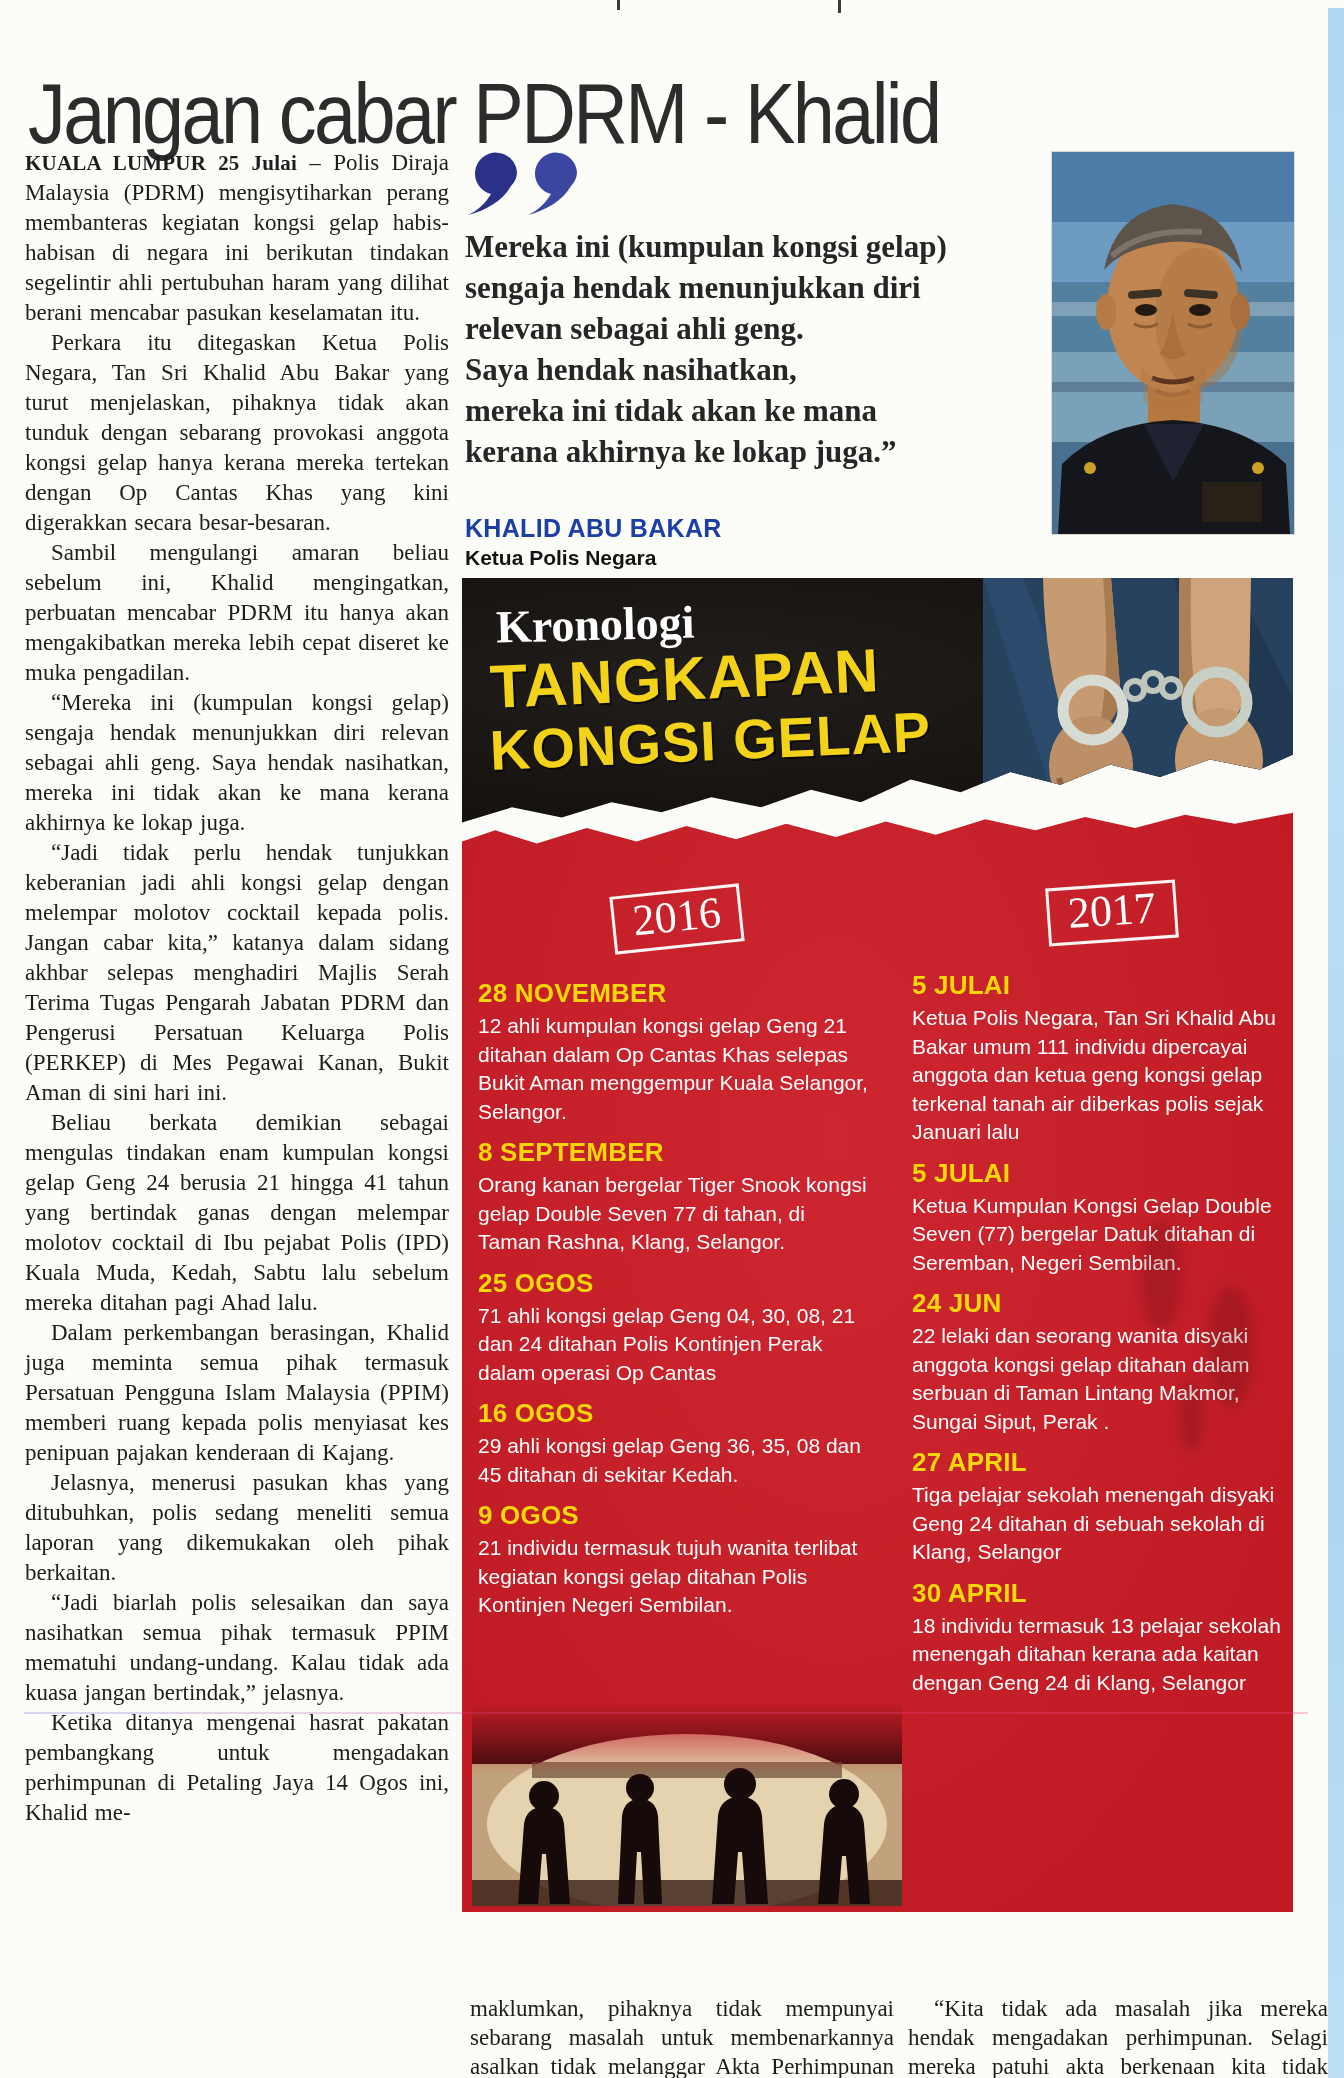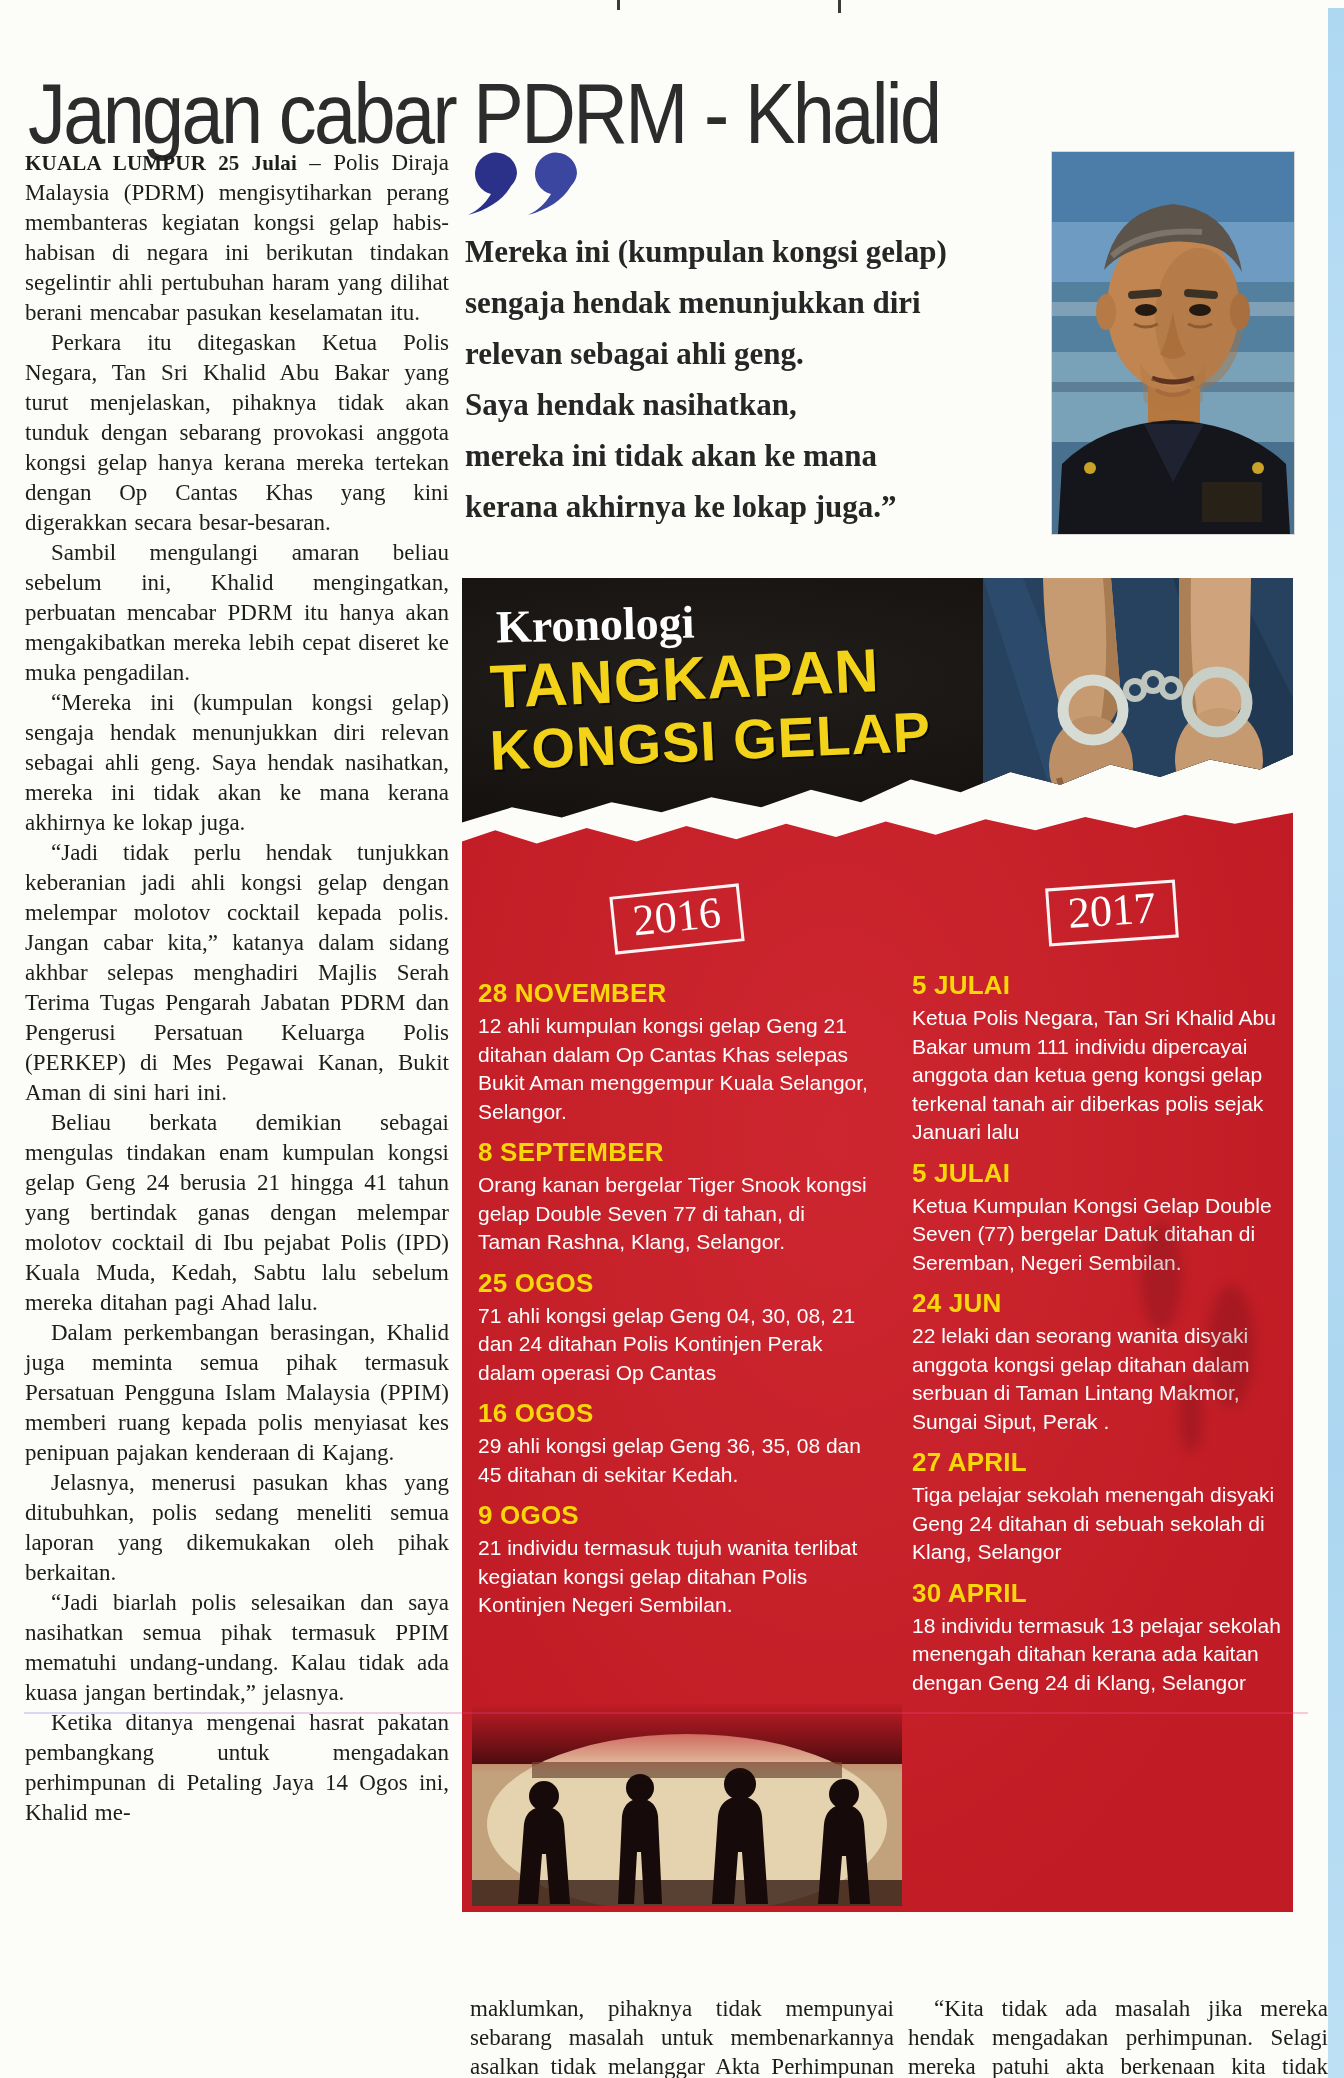--- a/index.html
+++ b/index.html
@@ -26,21 +26,21 @@
   .leftcol p{margin:0;text-indent:26px;}
   .leftcol p.first{text-indent:0;}
   .dateline{
     font-family:Liberation Serif, serif;
     font-weight:700;font-size:21px;letter-spacing:.2px;
   }
   
   .quoteblock{position:absolute;left:465px;top:152px;width:572px;}
   .qmarks{display:block;margin-bottom:10px;}
   .qtext{
-    font-size:31px;line-height:51px;font-weight:700;color:#262626;
+    font-size:31px;line-height:41px;font-weight:700;color:#262626;
     white-space:pre-line;
   }
   .qname{
     margin-top:42px;
     font-family:"Liberation Sans", sans-serif;font-weight:700;
     font-size:25px;color:#1c3fa5;letter-spacing:.3px;
   }
   .qrole{
     font-family:"Liberation Sans", sans-serif;font-weight:700;
     font-size:21px;color:#141414;margin-top:3px;

